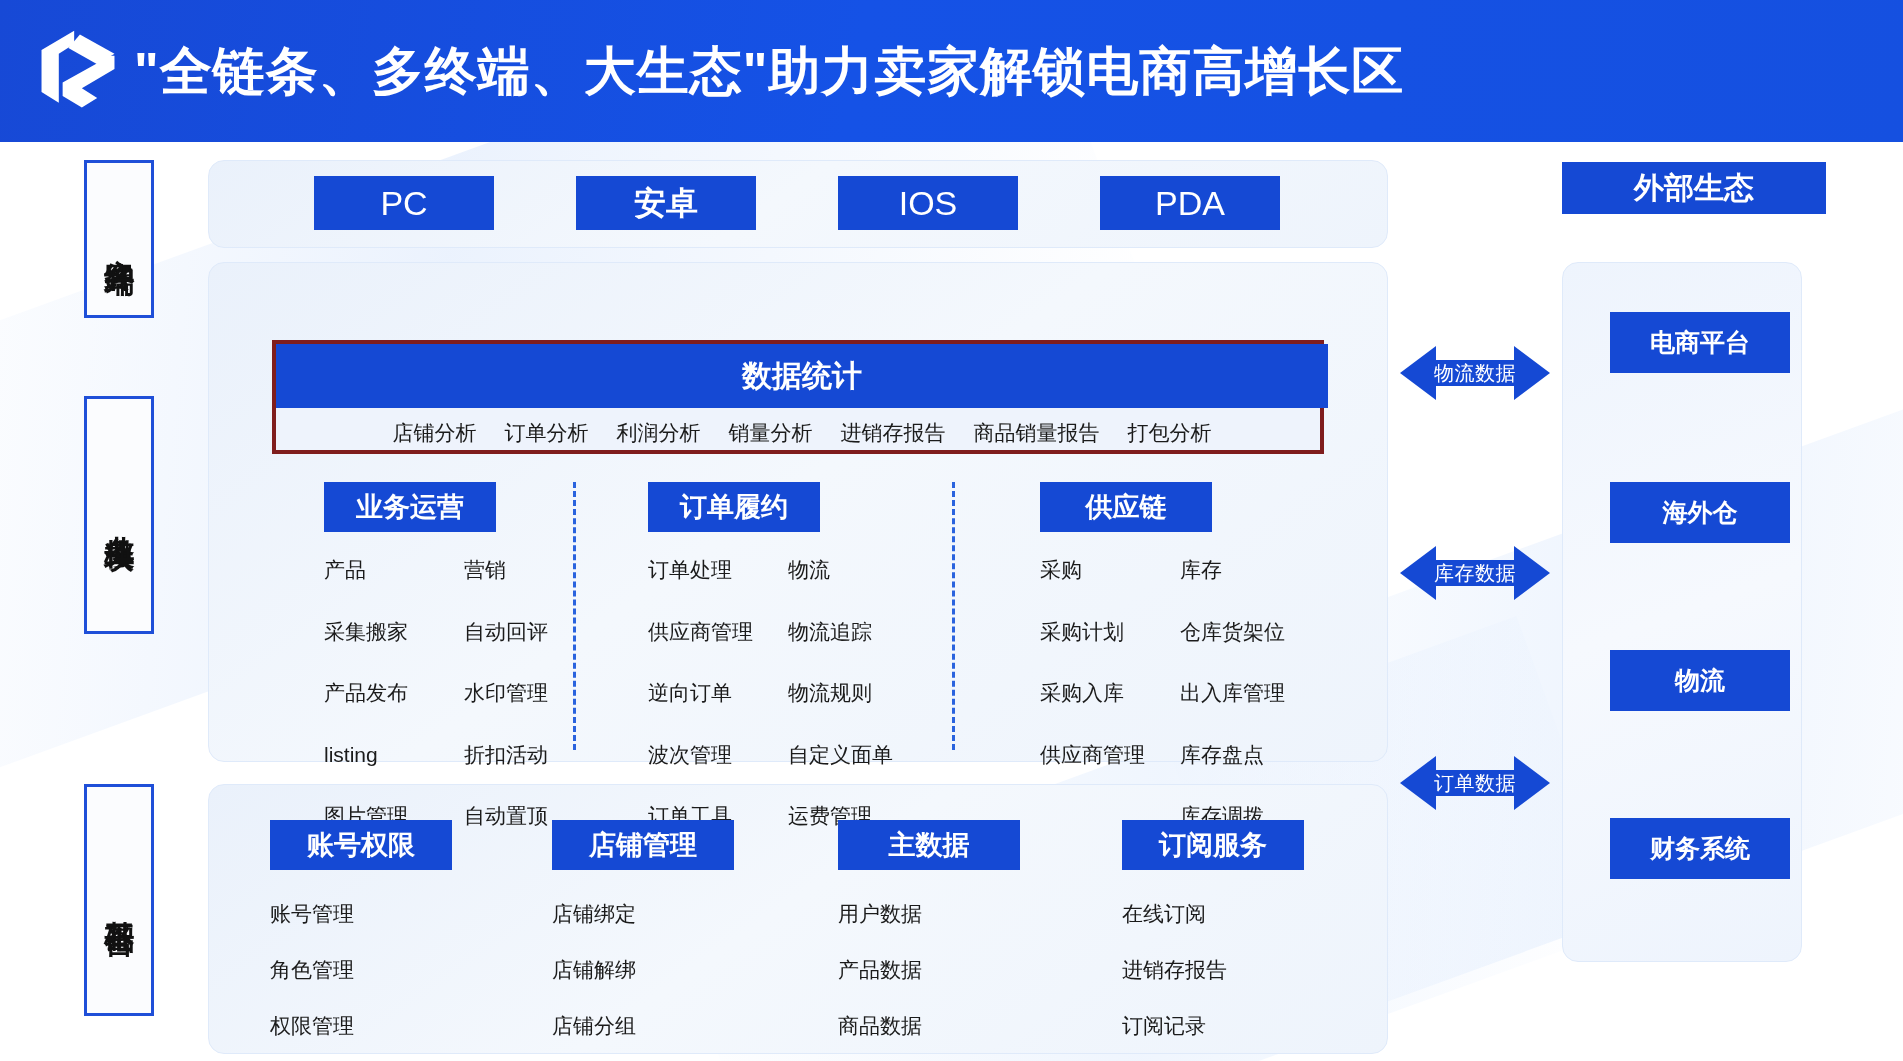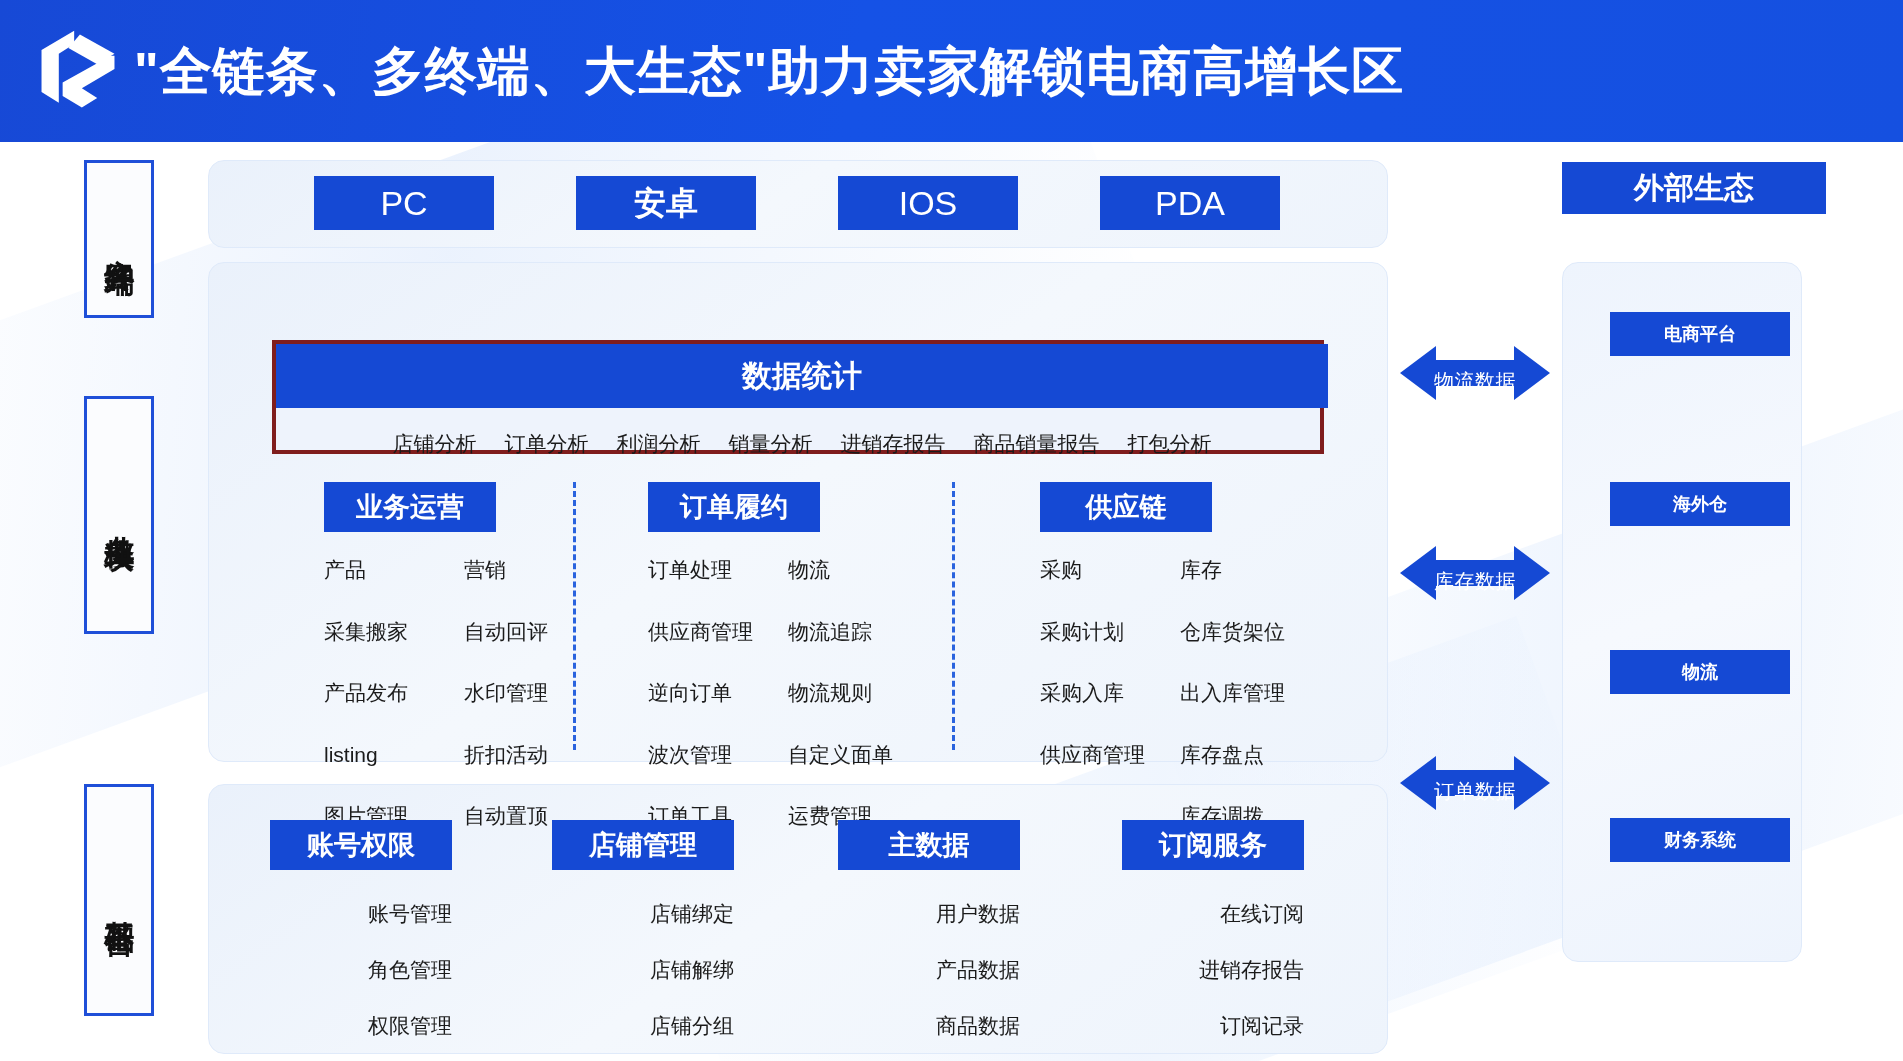--- a/index.html
+++ b/index.html
@@ -74,21 +74,21 @@
     position: absolute; left: 272px; top: 198px; width: 1052px; height: 114px;
     border: 4px solid #7f1d1d; background: #eef3fc;
   }
   #stat-title {
     position: absolute; left: 0; top: 0; width: 1052px; height: 64px;
     background: #1549d4; color: #fff; font-size: 30px; font-weight: bold;
     display: flex; align-items: center; justify-content: center;
   }
   #stat-items {
     position: absolute; left: 0; top: 64px; width: 1052px; height: 50px;
-    display: flex; align-items: flex-end; justify-content: center;
+    display: flex; align-items: center; justify-content: center;
     gap: 28px; font-size: 21px; color: #1b1b1b;
   }
 
   
   .group { position: absolute; }
   .group-head {
     background: #1549d4; color: #fff; font-weight: bold; font-size: 27px;
     height: 50px; display: flex; align-items: center; justify-content: center;
     width: 172px;
   }
@@ -106,40 +106,40 @@
   .vdash { position: absolute; border-left: 3px dashed #2a63de; }
   #dash1 { left: 573px; top: 340px; height: 268px; }
   #dash2 { left: 952px; top: 340px; height: 268px; }
 
   
   .pgroup { position: absolute; }
   .pgroup-head {
     background: #1549d4; color: #fff; font-weight: bold; font-size: 27px;
     height: 50px; width: 182px; display: flex; align-items: center; justify-content: center;
   }
-  .pgroup-items { margin-top: 30px; display: flex; flex-direction: column; gap: 28px; align-items: flex-end; }
+  .pgroup-items { margin-top: 30px; display: flex; flex-direction: column; gap: 28px; align-items: flex-start; }
   .pgroup-items .item { font-size: 21px; color: #1b1b1b; white-space: nowrap; }
 
   
   #eco-head {
     position: absolute; left: 1562px; top: 20px; width: 264px; height: 52px;
     background: #1549d4; color: #fff; font-weight: bold; font-size: 30px;
     display: flex; align-items: center; justify-content: center;
   }
   .eco-chip {
-    position: absolute; left: 1610px; width: 180px; height: 44px;
-    background: #1549d4; color: #fff; font-weight: bold; font-size: 18px;
+    position: absolute; left: 1610px; width: 180px; height: 61px;
+    background: #1549d4; color: #fff; font-weight: bold; font-size: 25px;
     display: flex; align-items: center; justify-content: center;
   }
 
   
   .arrow { position: absolute; width: 150px; height: 62px; }
   .arrow svg { display: block; }
   .arrow .alabel {
-    position: absolute; left: 0; top: 8px; width: 150px; height: 62px;
+    position: absolute; left: 0; top: 0; width: 150px; height: 62px;
     display: flex; align-items: center; justify-content: center;
     color: #fff; font-size: 20px; font-weight: normal; letter-spacing: .5px;
   }
 </style>
 </head>
 <body>
 
 <div id="root">
 
   <div class="deco deco1"></div>

